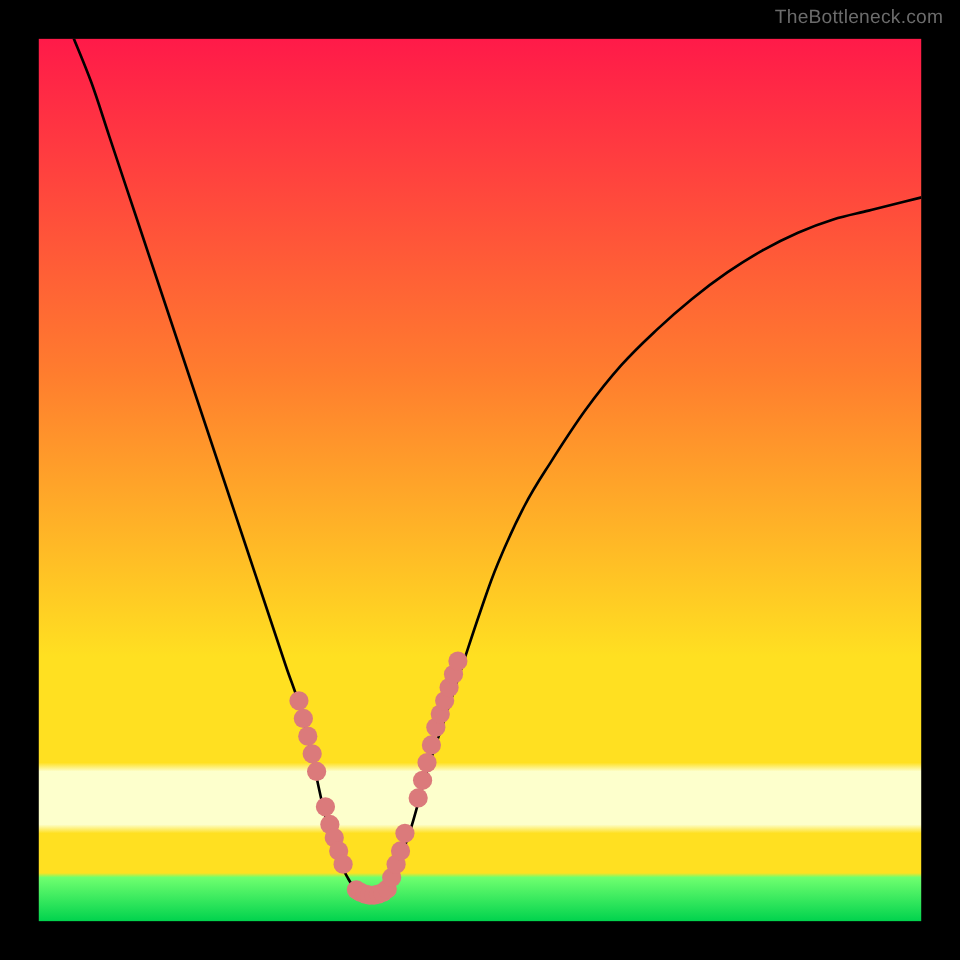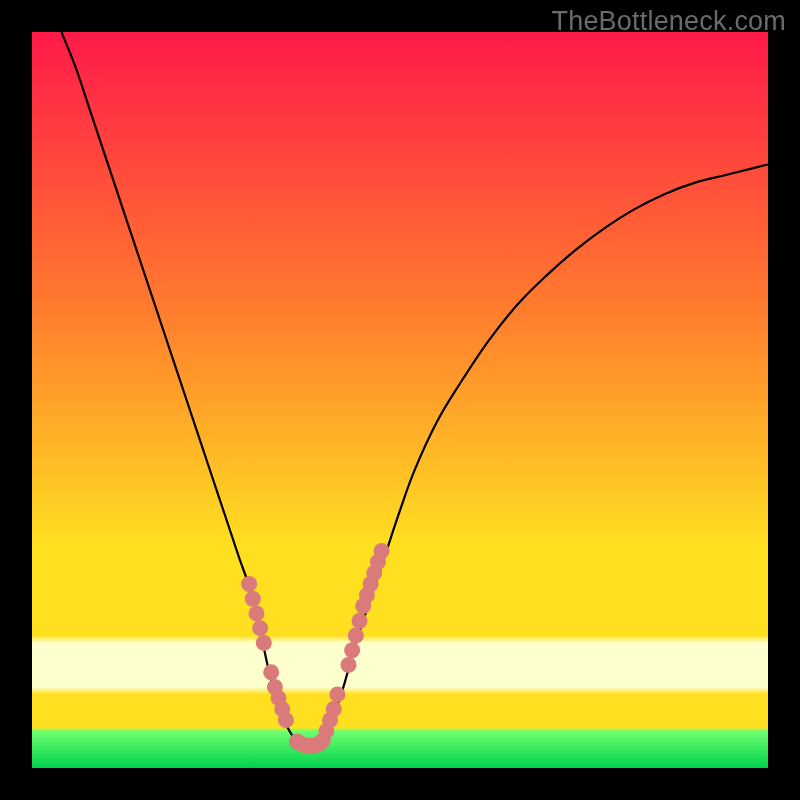--- a/index.html
+++ b/index.html
@@ -24,21 +24,21 @@
     top: 32px;
     width: 736px;
     height: 736px;
     overflow: hidden;
   }
   .watermark {
     position: absolute;
     top: 6px;
     right: 14px;
     color: #6b6b6b;
-    font-size: 27px;
+    font-size: 16px;
     font-weight: 500;
     letter-spacing: 0.2px;
   }
   svg { display: block; }
 </style>
 </head>
 <body>
 
 <div class="frame">
   <div class="watermark">TheBottleneck.com</div>

